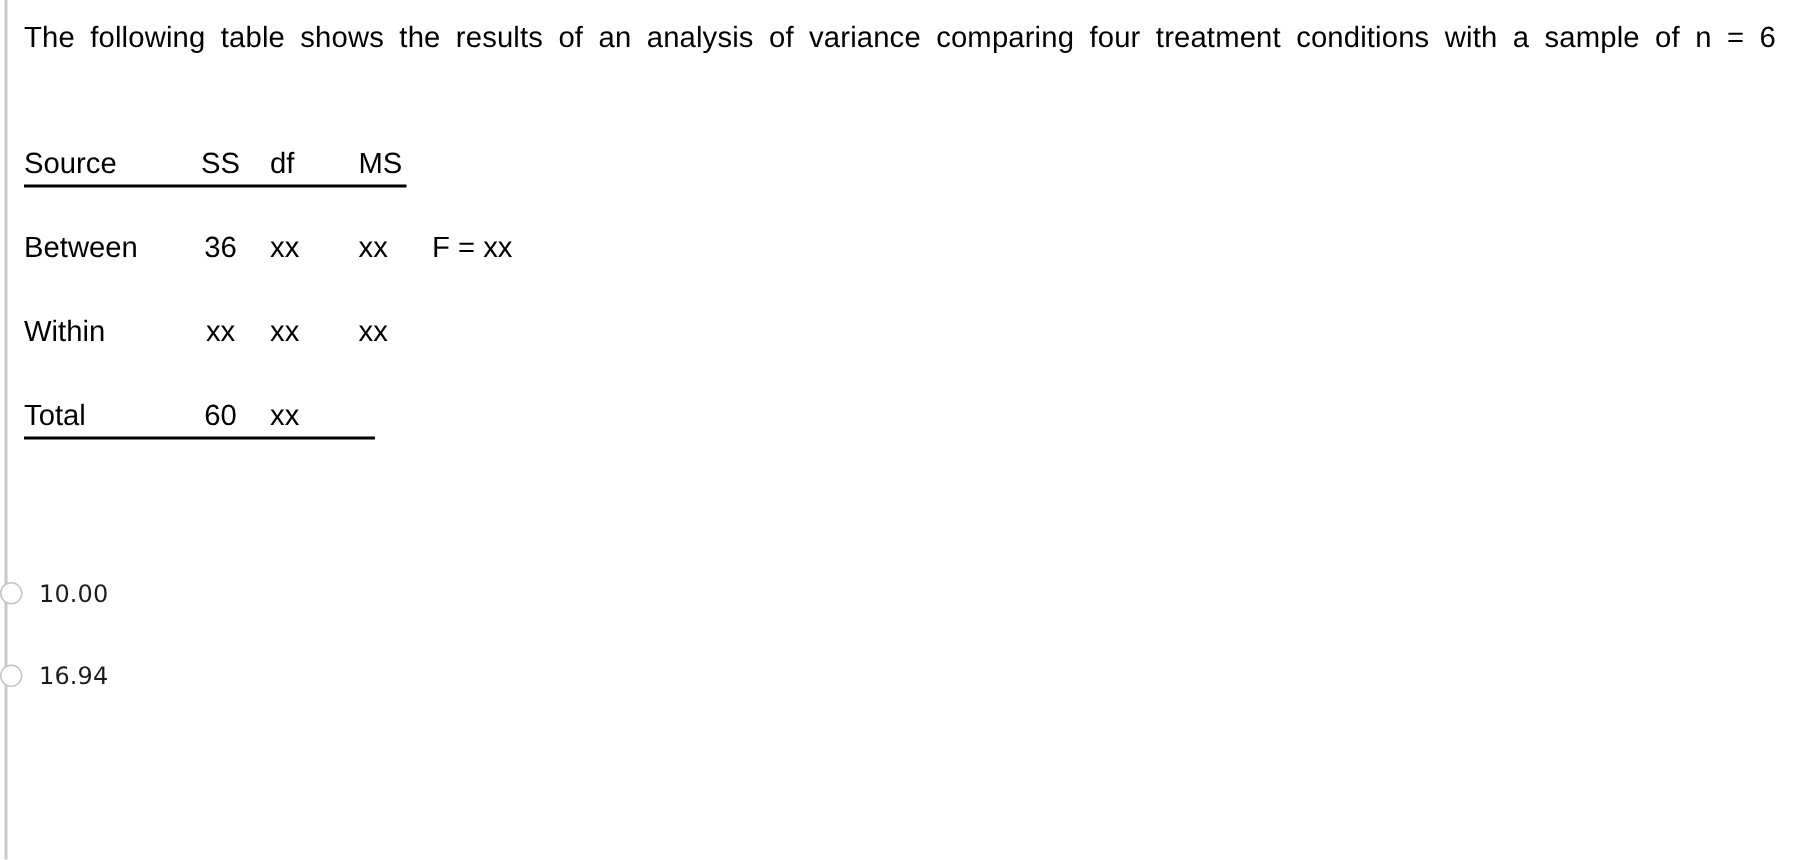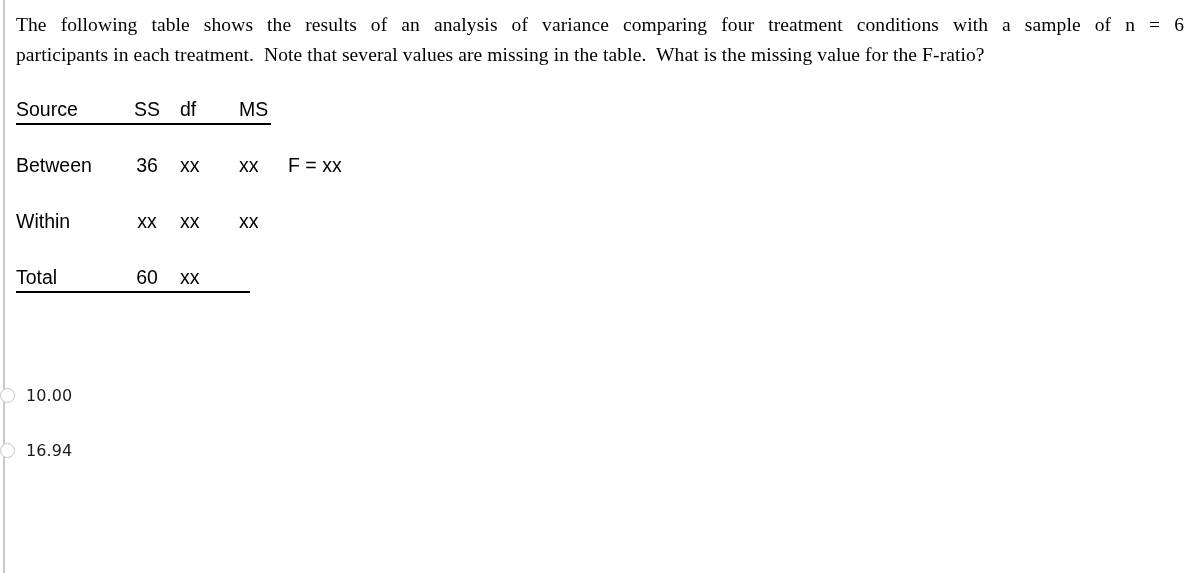--- a/index.html
+++ b/index.html
@@ -30,21 +30,20 @@
   #question-stem {
     position: absolute;
     left: 16px;
     top: 10px;
     width: 1168px;
     font-size: 19.5px;
     line-height: 30px;
     text-align: justify;
     color: #000;
     letter-spacing: 0.1px;
-    font-family: Liberation Serif, serif;
   }
   #question-stem .line1 {
     text-align: justify;
     text-align-last: justify;
     white-space: normal;
   }
   #question-stem .line2 {
     text-align: left;
     white-space: pre;
   }
@@ -121,21 +120,20 @@
     white-space: pre;
   }
 </style>
 </head>
 <body>
 
 <div id="left-rule"></div>
 
 <div id="question-stem">
   <div class="line1">The following table shows the results of an analysis of variance comparing four treatment conditions with a sample of n = 6</div>
-  <div class="line2">participants in each treatment.  Note that several values are missing in the table.  What is the missing value for the F-ratio?</div>
 </div>
 
 <div id="anova-table">
 
   <div class="anova-row">
     <span class="cell col-source">Source</span>
     <span class="cell col-ss">SS</span>
     <span class="cell col-df">df</span>
     <span class="cell col-ms">MS</span>
     <span class="rule" id="rule-header"></span>

